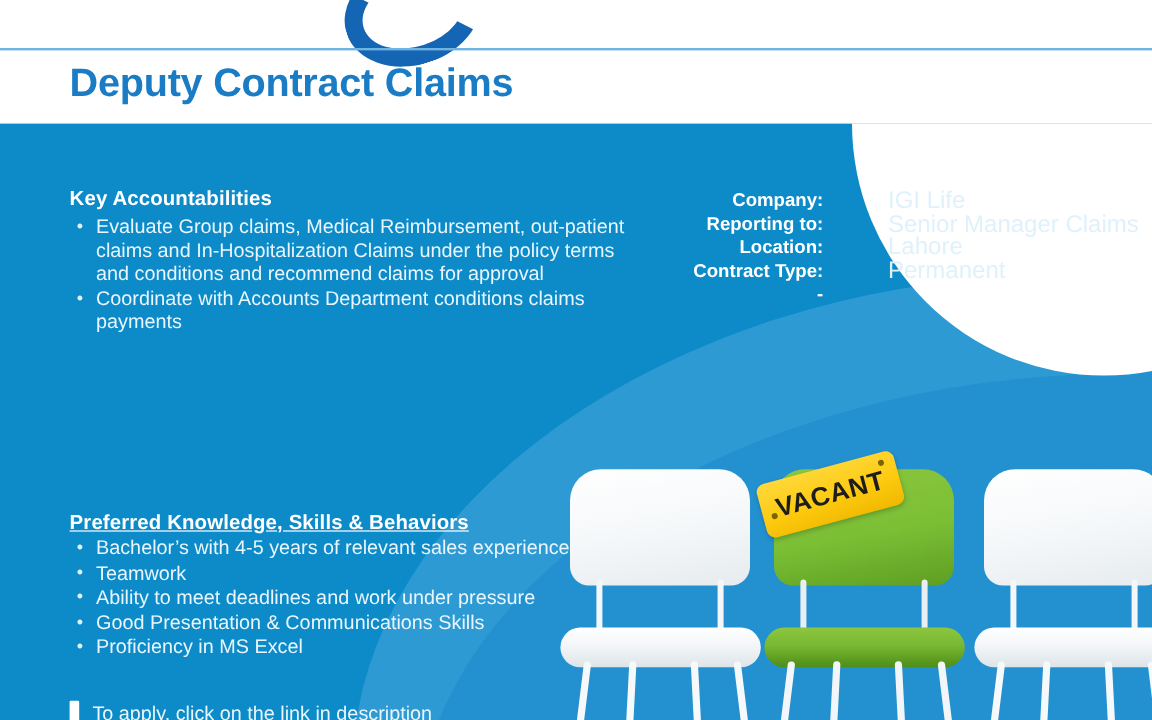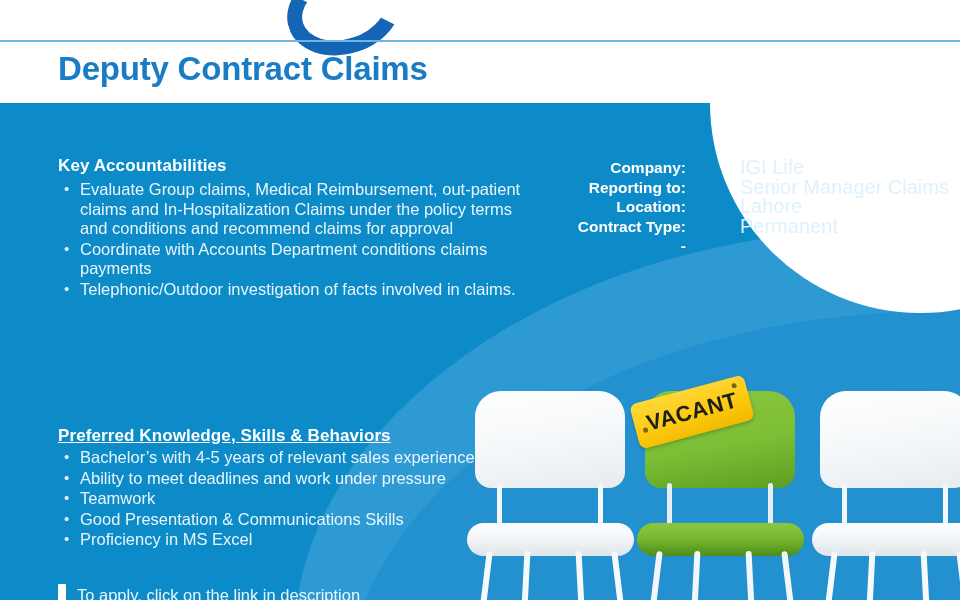--- a/index.html
+++ b/index.html
@@ -188,28 +188,27 @@
       <div class="txt">VACANT</div>
     </div>
   </div>
 
   <div class="content">
 
     <div class="sec-head" style="left:58px;top:156px;">Key Accountabilities</div>
     <ul class="bullets" style="left:58px;top:180px;">
       <li>Evaluate Group claims, Medical Reimbursement, out-patient claims and In-Hospitalization Claims under the policy terms and conditions and recommend claims for approval</li>
       <li>Coordinate with Accounts Department conditions claims payments</li>
-      <li>Telephonic/Outdoor investigation of facts involved in claims.</li>
     </ul>
 
     <div class="sec-head" style="left:58px;top:426px;text-decoration:underline;">Preferred Knowledge, Skills &amp; Behaviors</div>
     <ul class="bullets" style="left:58px;top:448px;width:470px;">
       <li>Bachelor’s with 4-5 years of relevant sales experience</li>
+      <li>Teamwork</li>
       <li>Ability to meet deadlines and work under pressure</li>
-      <li>Teamwork</li>
       <li>Good Presentation &amp; Communications Skills</li>
       <li>Proficiency in MS Excel</li>
     </ul>
 
     <div class="info">
       <div class="k">Company:</div>
       <div class="v">IGI Life</div>
       <div class="k">Reporting to:</div>
       <div class="v">Senior Manager Claims</div>
       <div class="k">Location:</div>

